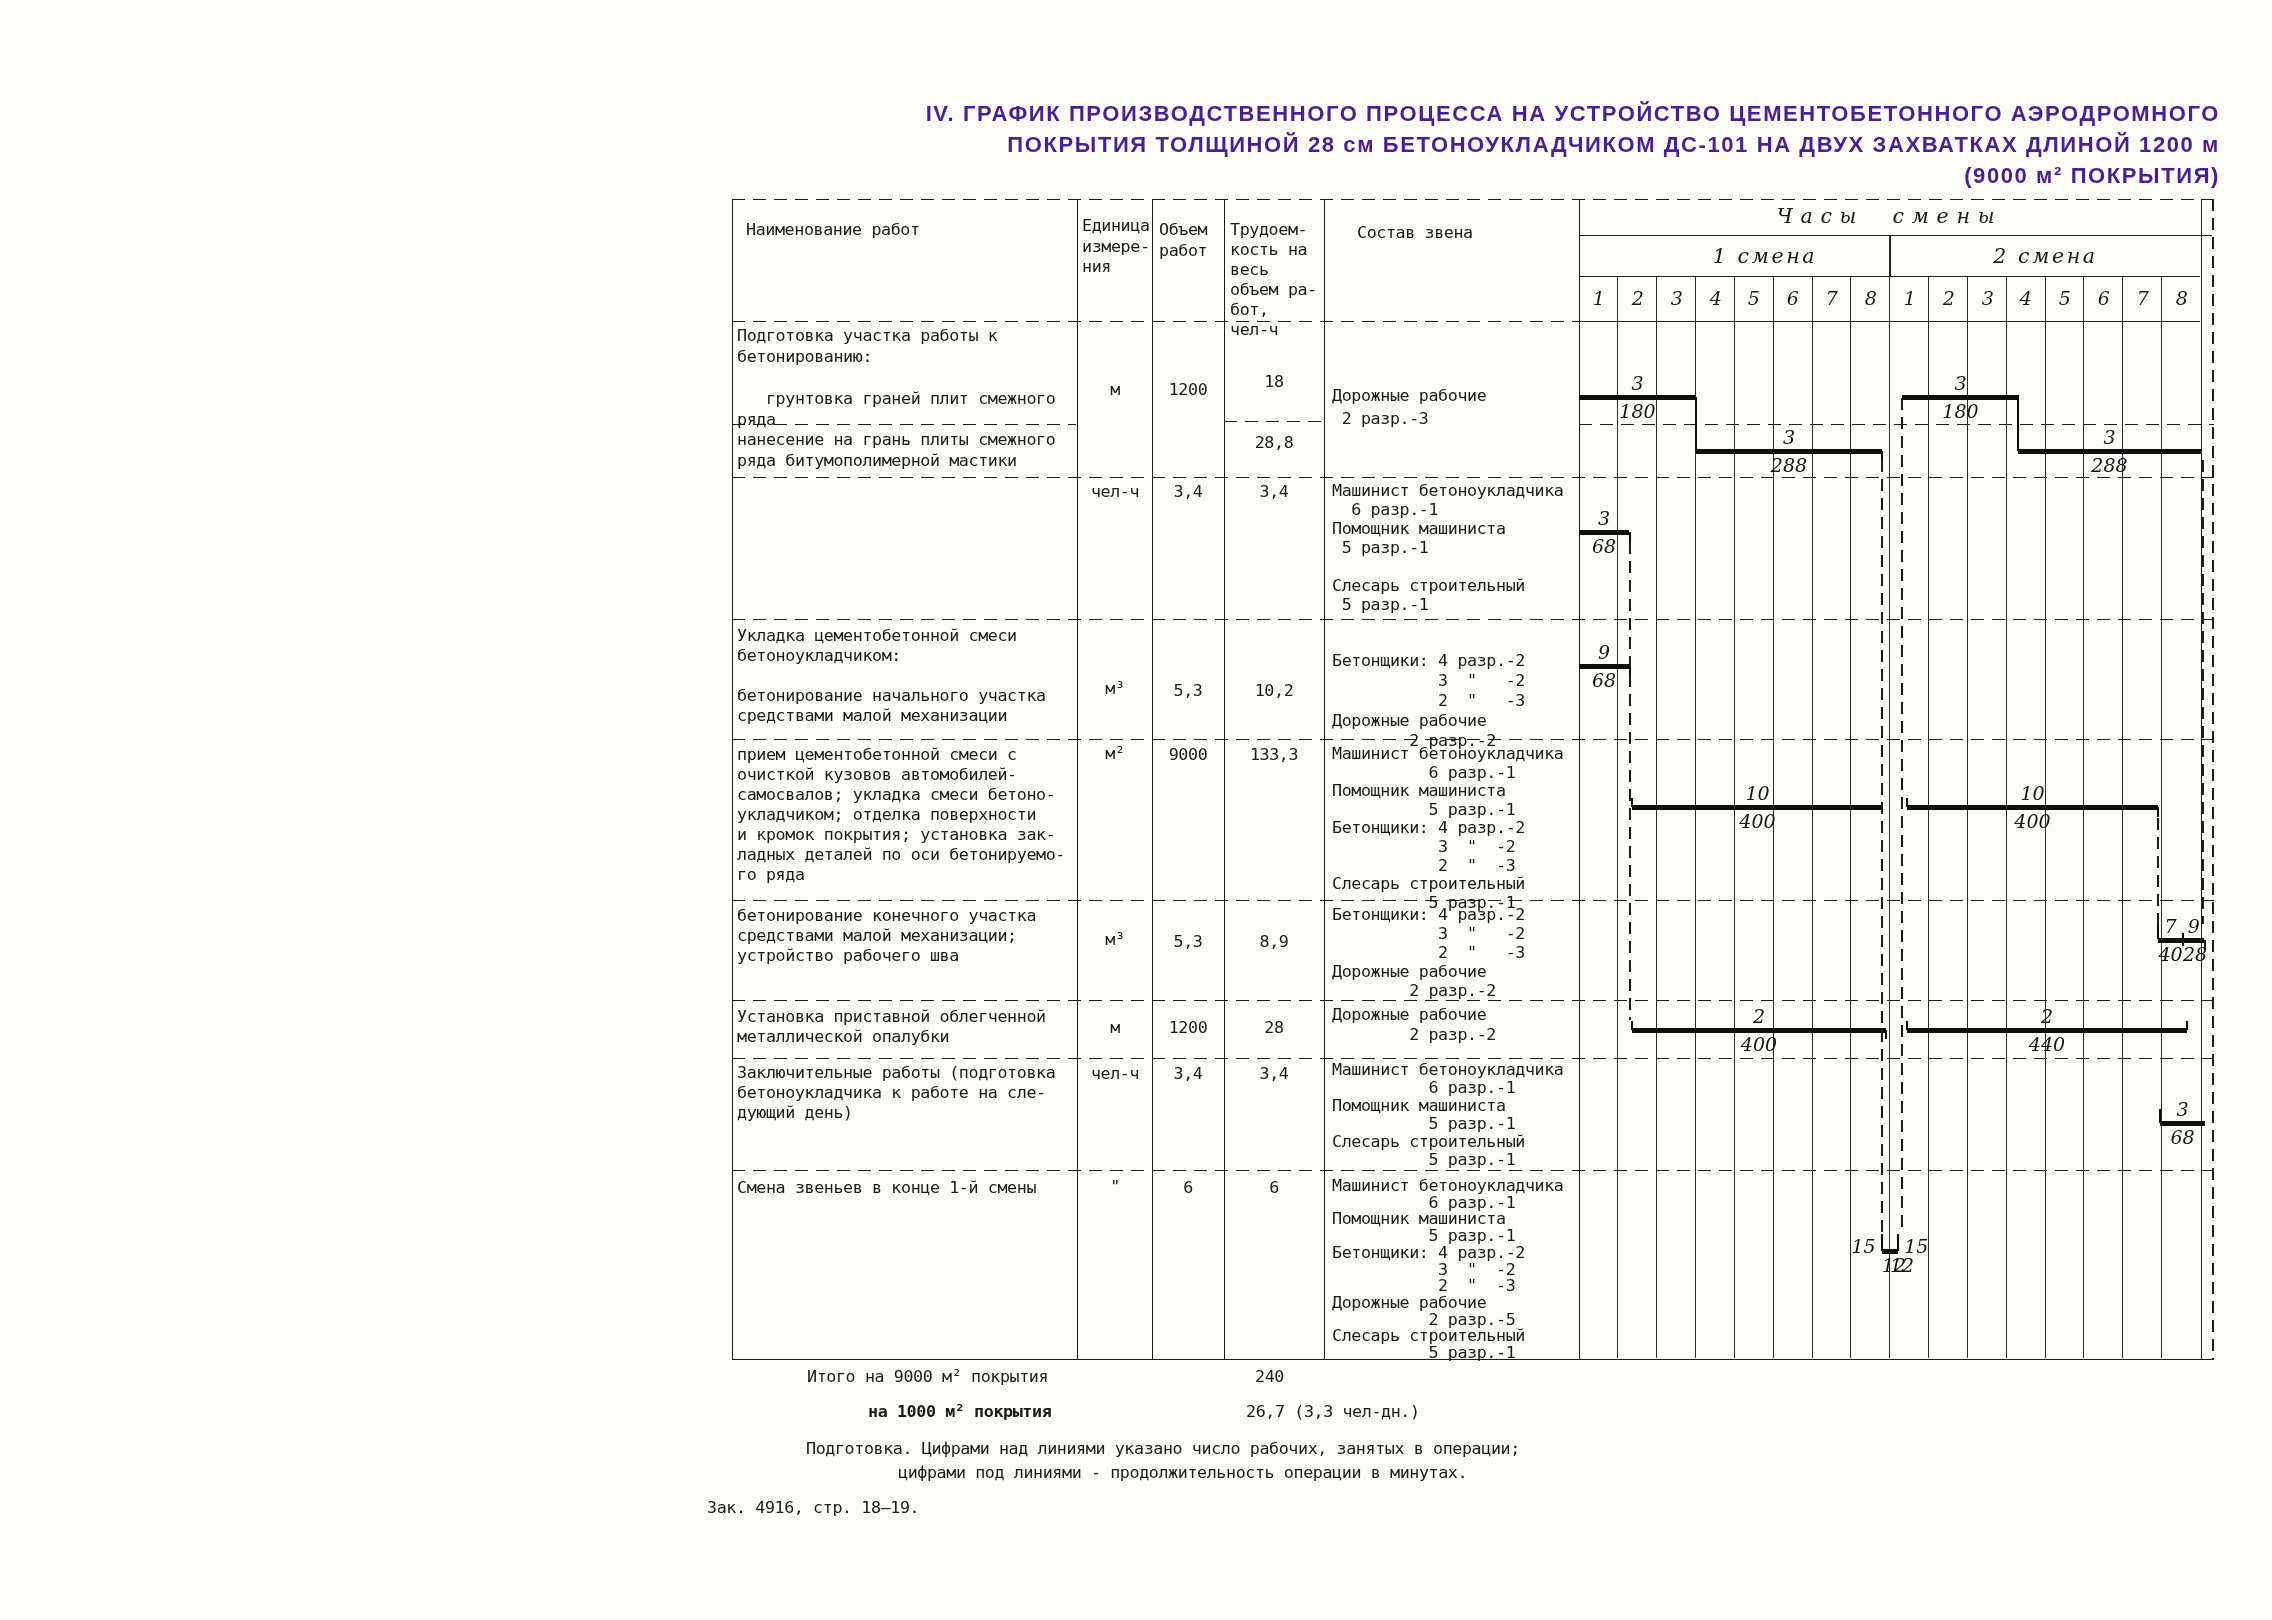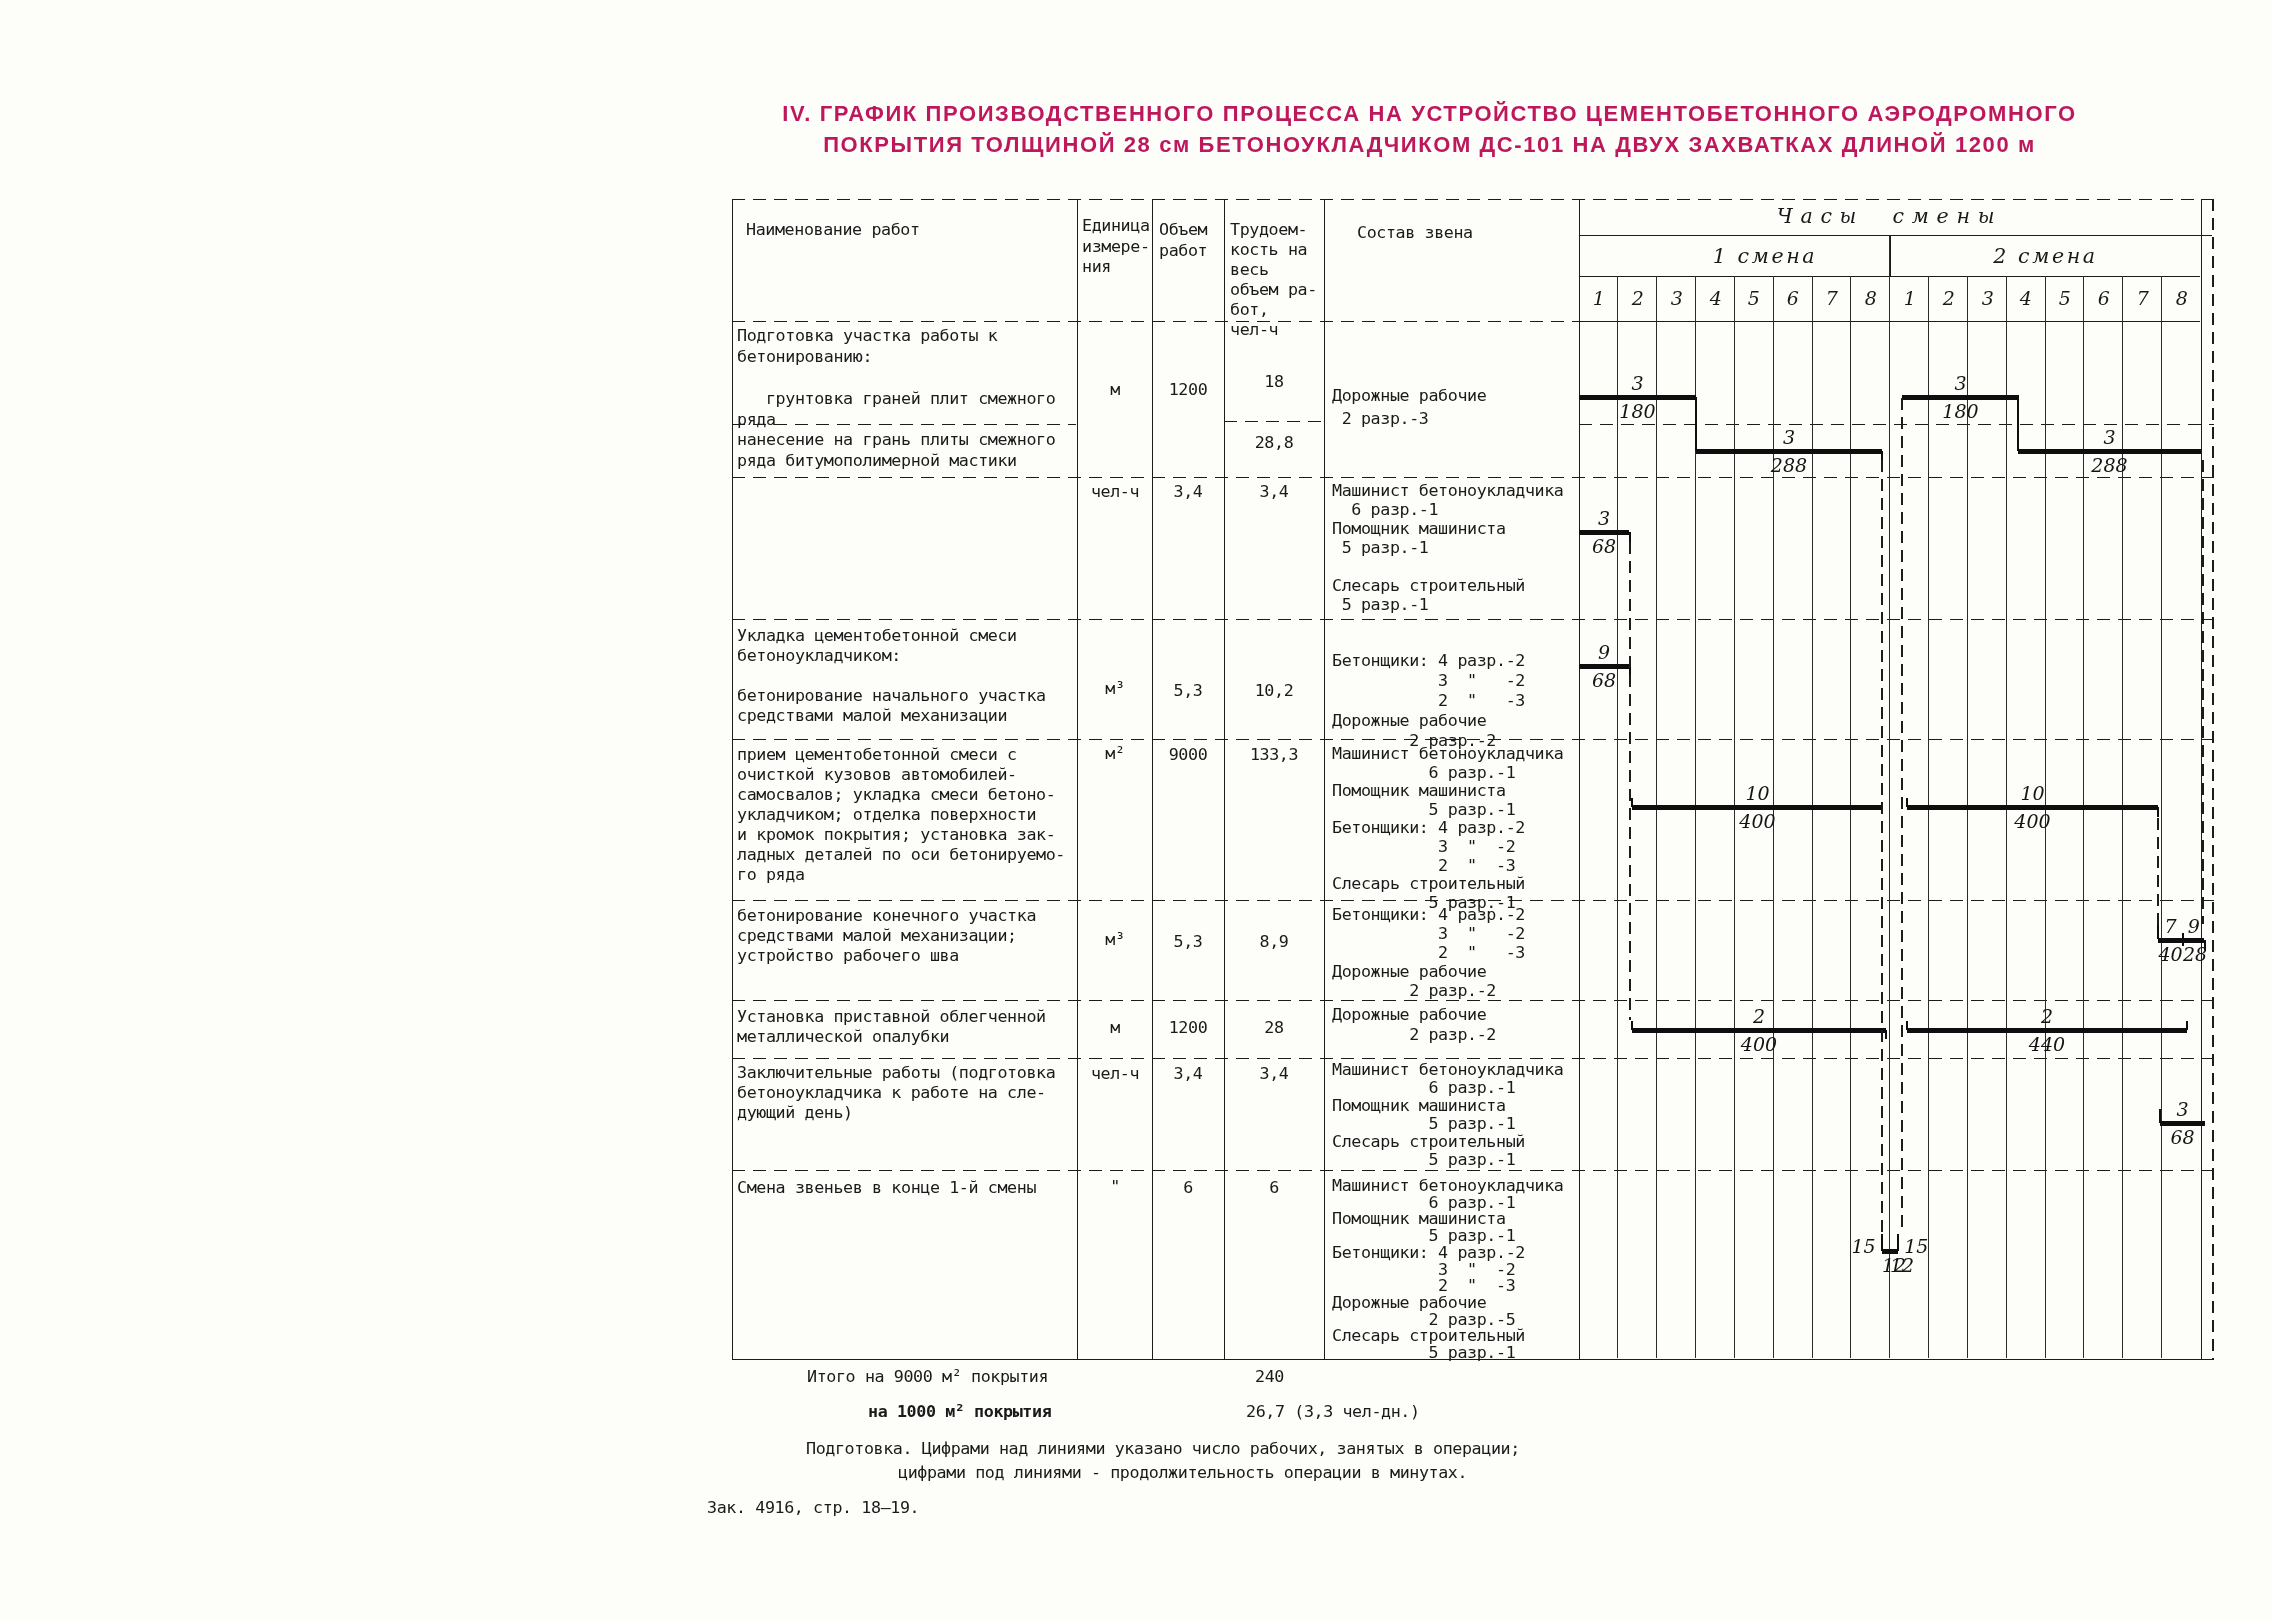--- a/index.html
+++ b/index.html
@@ -3,23 +3,23 @@
 <meta charset="utf-8">
 <style>
   html,body{margin:0;padding:0;background:#e8e8e4;}
   .page{
     position:relative;width:2273px;height:1621px;background:#fdfdfa;
     font-family:"DejaVu Sans Mono",monospace;font-size:16.7px;color:#1a1a1a;
     letter-spacing:-0.4px;overflow:hidden;
   }
   .cell{position:absolute;white-space:pre;margin:0;font:inherit;line-height:20.6px;}
   .center{text-align:center;}
-  .title{position:absolute;left:684px;top:98px;width:1491px;text-align:center;
+  .title{position:absolute;left:729px;top:98px;width:1491px;text-align:right;
     font-family:"Liberation Sans",sans-serif;font-weight:bold;font-size:22px;
-    letter-spacing:1.6px;line-height:31px;color:#be185d;}
+    letter-spacing:1.6px;line-height:31px;color:#4c1d95;}
   .hand{font-family:"DejaVu Serif",serif;font-style:italic;letter-spacing:0;}
   .hline{position:absolute;height:1.3px;background:#1c1c1c;}
   .hdash{position:absolute;height:1.3px;background:repeating-linear-gradient(90deg,#1c1c1c 0 13px,transparent 13px 21px);}
   .vline{position:absolute;width:1.3px;background:#1c1c1c;}
   .vdash{position:absolute;width:1.9px;background:repeating-linear-gradient(180deg,#1c1c1c 0 11.6px,transparent 11.6px 19px);}
   .bar{position:absolute;height:4.5px;background:#0e0e0e;}
   .bar span{position:absolute;font-family:"DejaVu Serif",serif;font-style:italic;
     font-size:19px;letter-spacing:0;color:#141414;white-space:nowrap;}
   .bar .above{bottom:5.1px;left:0;width:100%;text-align:center;}
   .bar .below{top:5.1px;left:0;width:100%;text-align:center;}
@@ -31,20 +31,21 @@
   .grid-v{position:absolute;width:1.3px;background:#2a2a2a;}
 </style>
 </head>
 <body>
 
 <div class="page">
 
   <div class="title">
     <div>IV. ГРАФИК ПРОИЗВОДСТВЕННОГО ПРОЦЕССА НА УСТРОЙСТВО ЦЕМЕНТОБЕТОННОГО АЭРОДРОМНОГО</div>
     <div>ПОКРЫТИЯ ТОЛЩИНОЙ 28 см БЕТОНОУКЛАДЧИКОМ ДС-101 НА ДВУХ ЗАХВАТКАХ ДЛИНОЙ 1200 м</div>
+    <div>(9000  м²  ПОКРЫТИЯ)</div>
   </div>
 
   <div class="hdash" style="left:732px;top:199px;width:1482px;"></div>
   <div class="hline" style="left:732px;top:1359px;width:1482px;"></div>
   <div class="vline" style="left:732px;top:199px;height:1160px;"></div>
   <div class="vdash" style="left:2212px;top:199px;height:1160px;"></div>
 
   <div class="vline" style="left:1077px;top:199px;height:1160px;"></div>
   <div class="vline" style="left:1152px;top:199px;height:1160px;"></div>
   <div class="vline" style="left:1224px;top:199px;height:1160px;"></div>

